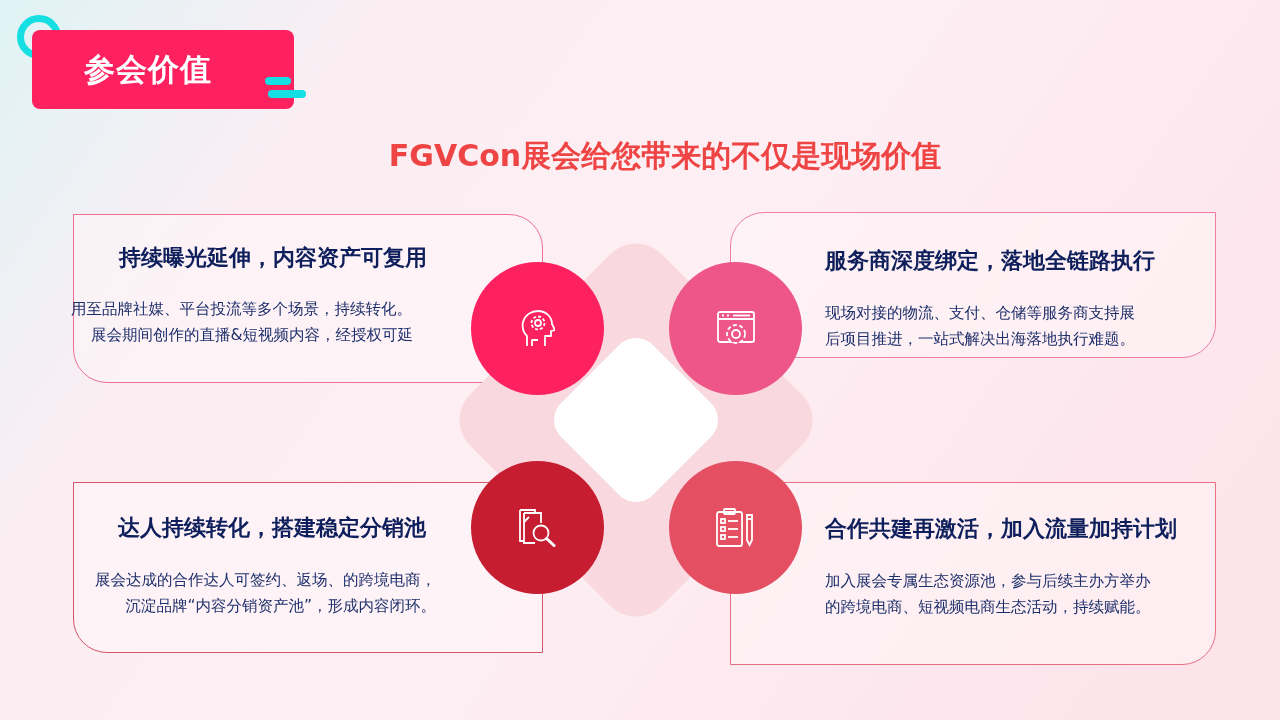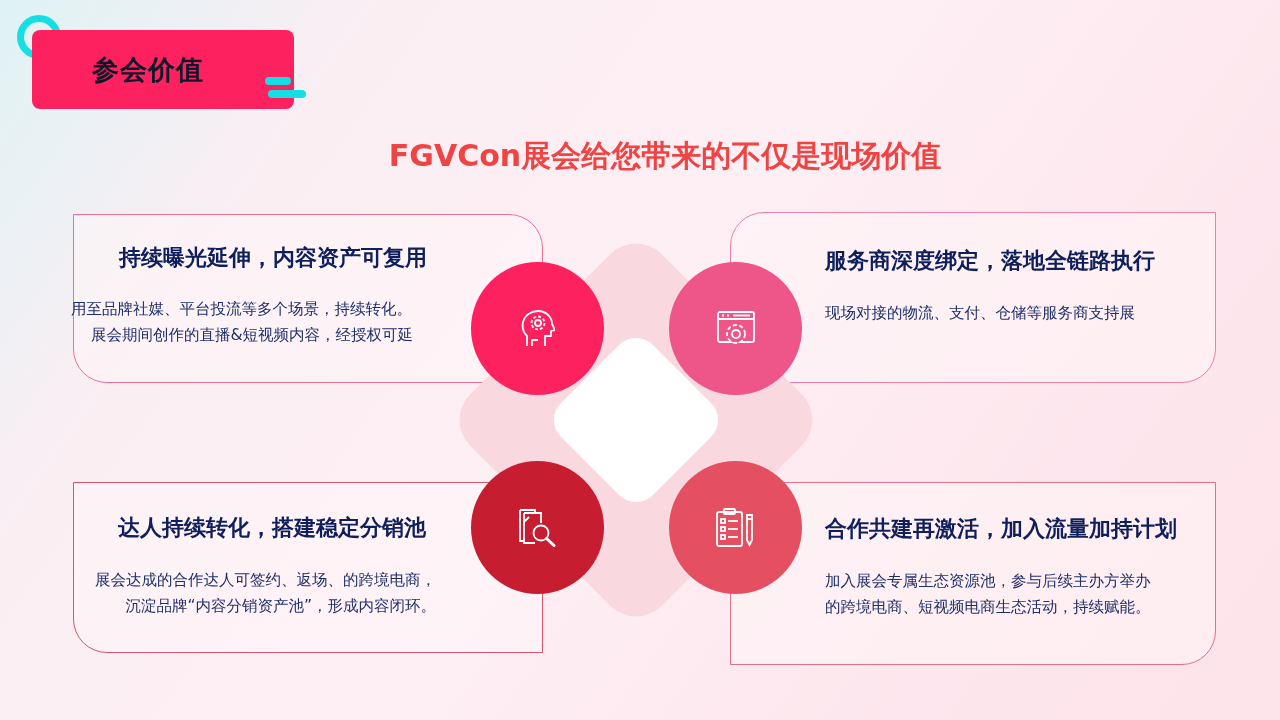--- a/index.html
+++ b/index.html
@@ -6,39 +6,39 @@
   body {
     width:1280px; height:720px; overflow:hidden; position:relative;
     font-family: "DejaVu Sans", "Liberation Sans", sans-serif;
     background: linear-gradient(125deg, #dff3f5 0%, #fbeef3 22%, #fdeff4 50%, #fde6ed 80%, #fde3ea 100%);
   }
   .tag {
     position:absolute; left:32px; top:30px; width:262px; height:79px;
     background:#fe2160; border-radius:8px;
     display:flex; align-items:center; justify-content:center;
   }
-  .tag-text { color:#0f172a; font-size:27px; font-weight:bold; letter-spacing:1px; margin-left:-30px; }
+  .tag-text { color:#ffffff; font-size:31px; font-weight:bold; letter-spacing:1px; margin-left:-30px; }
   .ring {
     position:absolute; left:17px; top:15px; width:30px; height:30px;
     border:7px solid #16dfe3; border-radius:50%; box-sizing:content-box;
   }
   .dash1 { position:absolute; left:265px; top:77px; width:26px; height:8px; background:#16dfe3; border-radius:4px; }
   .dash2 { position:absolute; left:268px; top:90px; width:38px; height:8px; background:#16dfe3; border-radius:4px; }
 
   .headline {
     position:absolute; left:0; width:1234px; top:136px; text-align:center;
     color:#ef4444; font-size:30px; font-weight:bold;padding-left:48px;
   }
 
   .card {
     position:absolute; box-sizing:border-box;
     border:1.5px solid #ee6f92; background:rgba(255,245,248,0.55);padding-left:39px;
   }
   .card.tl { left:73px; top:214px; width:470px; height:169px; border-radius:0 34px 0 34px; }
-  .card.tr { left:730px; top:212px; width:486px; height:171px; border-radius:34px 0 34px 0; border-color:#ef7ea3; }
+  .card.tr { left:730px; top:212px; width:486px; height:146px; border-radius:34px 0 34px 0; border-color:#ef7ea3; }
   .card.bl { left:73px; top:482px; width:470px; height:171px; border-radius:0 0 0 34px; border-color:#d5566a;text-align:right; }
   .card.br { left:730px; top:482px; width:486px; height:183px; border-radius:0 0 34px 0; border-color:#e56f84; }
 
   .card-title { position:absolute; font-size:22px; font-weight:bold; color:#0e1f5c; white-space:nowrap; }
   .card-body { position:absolute; font-size:15.5px; color:#1d2f6b; line-height:26px; white-space:nowrap; }
 
   .tl .card-title { left:45px; top:28px; }
   .tl .card-body  { left:-3px; top:81px; text-indent:20px; width:420px; }
   .tr .card-title { left:94px; top:33px; }
   .tr .card-body  { left:94px; top:87px; }
@@ -81,20 +81,21 @@
   <div class="card-body">
     <div style="text-indent:0">用至品牌社媒、平台投流等多个场景，持续转化。</div>
     <div>展会期间创作的直播&amp;短视频内容，经授权可延</div>
   </div>
 </div>
 
 <div class="card tr">
   <div class="card-title">服务商深度绑定，落地全链路执行</div>
   <div class="card-body">
     <div>现场对接的物流、支付、仓储等服务商支持展</div>
+    <div>后项目推进，一站式解决出海落地执行难题。</div>
   </div>
 </div>
 
 <div class="card bl">
   <div class="card-title">达人持续转化，搭建稳定分销池</div>
   <div class="card-body">
     <div>展会达成的合作达人可签约、返场、的跨境电商，</div>
     <div>沉淀品牌“内容分销资产池”，形成内容闭环。</div>
   </div>
 </div>

